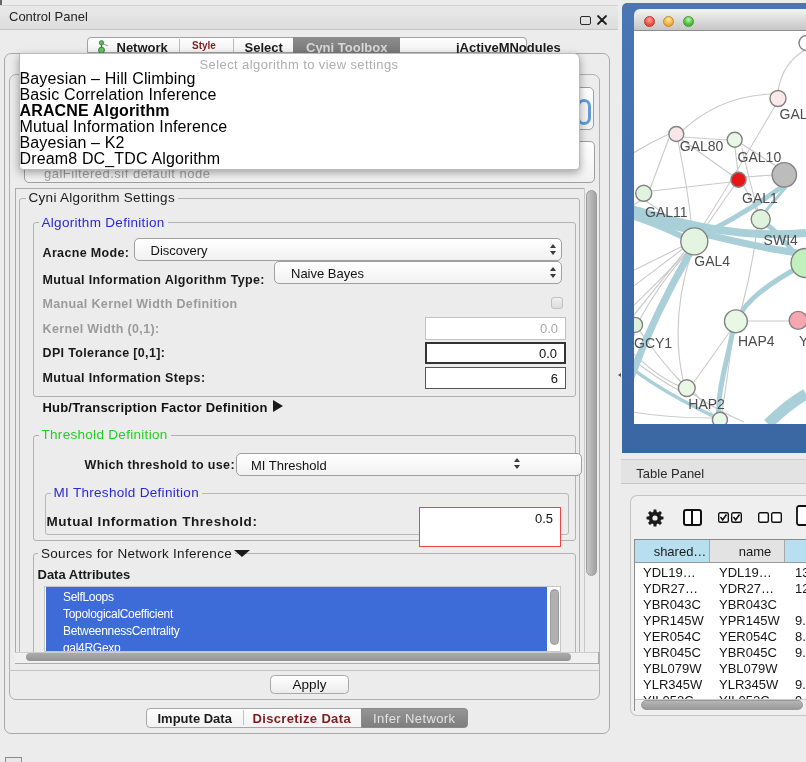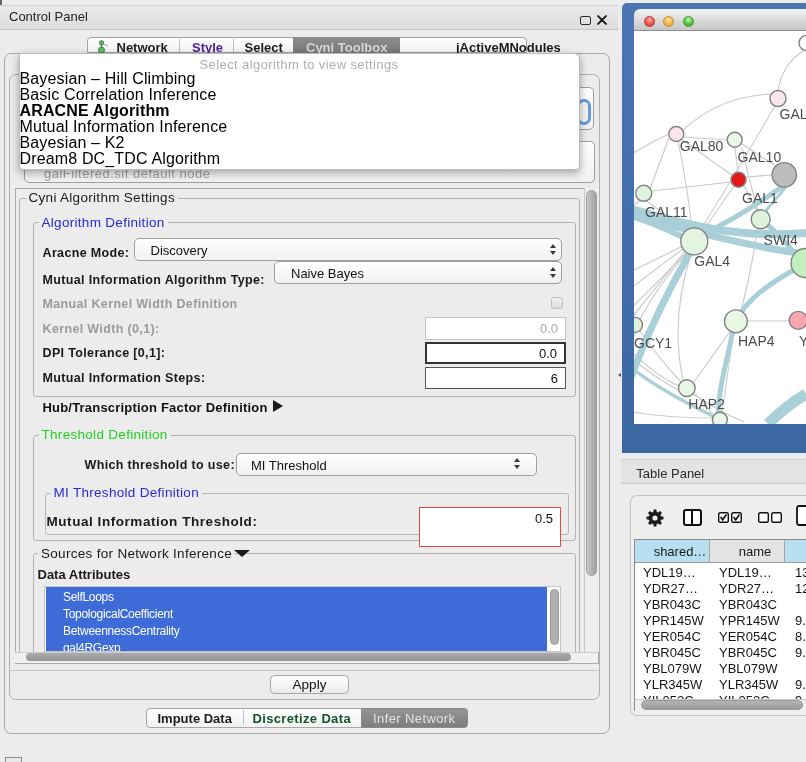--- a/index.html
+++ b/index.html
@@ -36,21 +36,21 @@
 <div class="abs" style="left:178.8px;top:39px;width:1px;height:13px;background:#bdbdbd;"></div>
 <div class="abs" style="left:232.5px;top:39px;width:1px;height:13px;background:#bdbdbd;"></div>
 <div class="abs" style="left:293px;top:37.3px;width:107px;height:16.3px;background:linear-gradient(#8d8d8d,#787878);"></div>
 <svg class="abs" style="left:98px;top:39.5px;" width="13" height="14" viewBox="0 0 13 14">
 <line x1="3.5" y1="3" x2="3.5" y2="10" stroke="#2e7d32" stroke-width="1.3"></line>
 <line x1="3.5" y1="3" x2="10" y2="6" stroke="#9e9e9e" stroke-width="1"></line>
 <circle cx="3.5" cy="2.8" r="2.2" fill="#66bb6a" stroke="#2e7d32" stroke-width="0.8"></circle>
 <circle cx="3.5" cy="10.2" r="3" fill="#66bb6a" stroke="#2e7d32" stroke-width="0.9"></circle>
 </svg>
 <div class="abs" style="left:116.5px;top:40px;font-size:13px;font-weight:bold;letter-spacing:0;color:#1c1c1c;">Network</div>
-<div class="abs" style="left:192px;top:40px;font-size:13px;font-weight:bold;letter-spacing:0;color:#4c1d95;text-align:right;">Style</div>
+<div class="abs" style="left:192px;top:40px;font-size:10px;font-weight:bold;letter-spacing:0;color:#7f1d1d;text-align:right;">Style</div>
 <div class="abs" style="left:244.5px;top:40px;font-size:13px;font-weight:bold;letter-spacing:0;color:#1c1c1c;">Select</div>
 <div class="abs" style="left:306px;top:40px;font-size:13px;font-weight:bold;letter-spacing:0;color:#d9d9d9;">Cyni Toolbox</div>
 <div class="abs" style="left:412px;top:40px;font-size:13px;font-weight:bold;letter-spacing:0;color:#1c1c1c;padding-left:44px;">jActiveMNodules</div>
 </div>
 
 <div class="combo" style="left:24px;top:87px;width:570px;height:43px;"></div>
 <div class="abs" style="left:576.5px;top:99px;width:14px;height:26px;border:3px solid #639bd8;border-radius:7px;background:#f4f4f4;box-sizing:border-box;"></div>
 <div class="combo" style="left:24px;top:141px;width:570.5px;height:42px;"></div>
 <div class="abs" style="left:44px;top:166px;font-size:13px;letter-spacing:0.5px;color:#a0a0a0;">galFiltered.sif default node</div>
 
@@ -88,21 +88,21 @@
 <div class="inp" style="left:425px;top:366.5px;width:141px;height:22px;border:1px solid #555;color:#111;line-height:21px;">6</div>
 
 <div class="abs" style="left:42.5px;top:400px;font-size:13px;letter-spacing:0.2px;font-weight:bold;color:#111;">Hub/Transcription Factor Definition</div>
 <div class="abs" style="left:273px;top:399.5px;width:0;height:0;border-left:10px solid #1a1a1a;border-top:6.5px solid transparent;border-bottom:6.5px solid transparent;"></div>
 </div>
 <div id="threshold">
 <div class="grp" style="left:32.5px;top:434.5px;width:541px;height:104px;"></div>
 <div class="gtitle" style="left:38.5px;top:428px;color:#1fd21f;">Threshold Definition</div>
 
 <div class="lbl" style="left:84.5px;top:458px;">Which threshold to use:</div>
-<div class="combo" style="left:236px;top:453px;width:301px;height:22.5px;text-align:right;">
+<div class="combo" style="left:236px;top:453px;width:346px;height:22.5px;text-align:right;">
       <span class="ct" style="left:14px;top:4px;">MI Threshold</span>
       <span class="spin" style="left:277px;top:3px;"></span>
     </div>
 
 <div class="grp" style="left:44.5px;top:492.5px;width:522.5px;height:40px;border-color:#b8b8b8;"></div>
 <div class="gtitle" style="left:50.5px;top:486px;color:#2a2ad2;">MI Threshold Definition</div>
 
 <div class="lbl" style="left:46.5px;top:514px;font-size:13.5px;letter-spacing:0.55px;">Mutual Information Threshold:</div>
 <div class="inp" style="left:419px;top:507px;width:142px;height:40px;border:1px solid #ef4444;color:#111;line-height:21px;">0.5</div>
 </div>
@@ -126,21 +126,21 @@
 <div class="abs" style="left:585.5px;top:190px;width:11px;height:386px;background:linear-gradient(90deg,#c6c6c6,#a2a2a2);border:1px solid #9c9c9c;border-radius:5.5px;box-sizing:border-box;"></div>
 </div>
 <div id="bottomrow">
 <div class="abs" style="left:9px;top:670px;width:590px;height:1px;background:#c4c4c4;"></div>
 <div class="abs" style="left:270px;top:675px;width:79px;height:19px;background:linear-gradient(#ffffff,#ebebeb);border:1px solid #a8a8a8;border-radius:4.5px;box-sizing:border-box;text-align:center;font-size:13.5px;color:#111;line-height:17px;">Apply</div>
 
 <div class="abs" style="left:146px;top:708px;width:322px;height:19.5px;background:linear-gradient(#fdfdfd,#f2f2f2);border:1px solid #a6a6a6;border-radius:4px;box-sizing:border-box;"></div>
 <div class="abs" style="left:242.5px;top:710px;width:1px;height:15px;background:#c2c2c2;"></div>
 <div class="abs" style="left:361px;top:708px;width:107px;height:19.5px;background:linear-gradient(#959595,#7e7e7e);border:1px solid #8a8a8a;border-radius:0 4px 4px 0;box-sizing:border-box;"></div>
 <div class="abs" style="left:157.5px;top:711px;font-size:13px;font-weight:bold;color:#1c1c1c;">Impute Data</div>
-<div class="abs" style="left:252.5px;top:711px;font-size:13px;letter-spacing:0.35px;font-weight:bold;color:#14532d;">Discretize Data</div>
+<div class="abs" style="left:252.5px;top:711px;font-size:13px;letter-spacing:0.35px;font-weight:bold;color:#7f1d1d;">Discretize Data</div>
 <div class="abs" style="left:373px;top:711px;font-size:13px;letter-spacing:0.4px;color:#e2e2e2;">Infer Network</div>
 
 <div class="abs" style="left:5px;top:757px;width:17px;height:12px;border:1.5px solid #8a8a8a;background:#e8e8e8;box-sizing:border-box;"></div>
 
 <div class="abs" style="left:617.5px;top:372.5px;width:0;height:0;border-right:3.5px solid #555;border-top:2.5px solid transparent;border-bottom:2.5px solid transparent;"></div>
 </div>
 <div id="popup" style="position:absolute;z-index:50;left:0;top:0;width:806px;height:0;">
 <div class="abs" style="left:18.5px;top:52.7px;width:561px;height:117.8px;background:#fff;border:1px solid #bbb;border-radius:2px 6px 4px 4px;box-sizing:border-box;box-shadow:0 3px 8px rgba(0,0,0,0.35);"></div>
 <div class="abs" style="left:18.5px;top:57px;width:561px;text-align:center;font-size:13px;letter-spacing:0.4px;color:#aeaeae;">Select algorithm to view settings</div>
 <div class="abs" style="left:19.5px;top:70.5px;font-size:16px;letter-spacing:0.15px;color:#000;line-height:16px;white-space:nowrap;">Bayesian – Hill Climbing<br>Basic Correlation Inference<br><b>ARACNE Algorithm</b><br>Mutual Information Inference<br>Bayesian – K2<br>Dream8 DC_TDC Algorithm</div>

